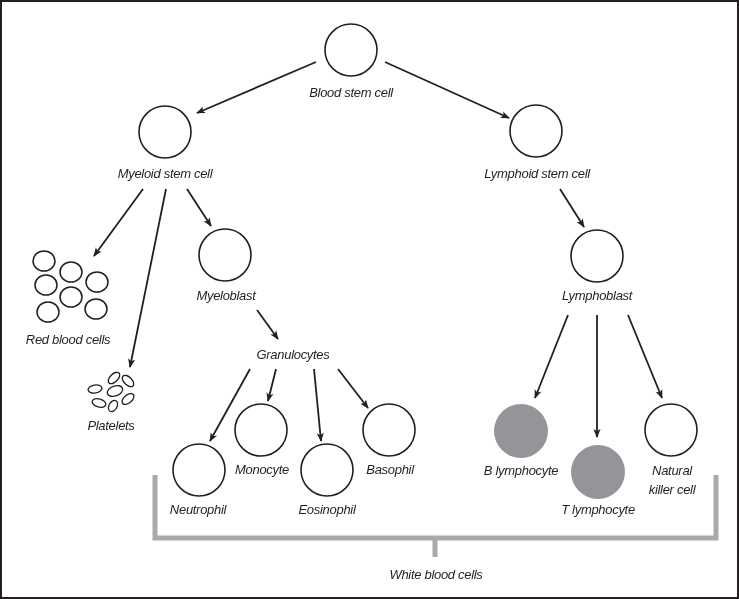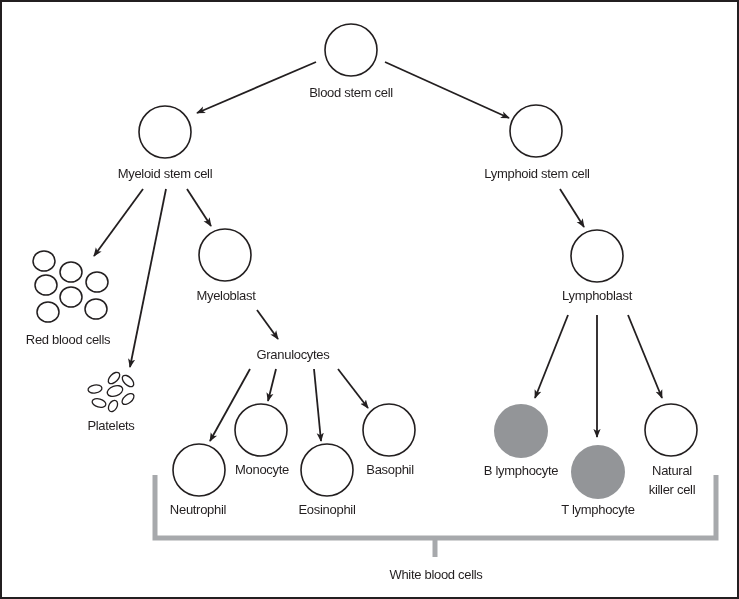--- a/index.html
+++ b/index.html
@@ -3,20 +3,21 @@
 <meta charset="utf-8">
 <style>
   html, body { margin: 0; padding: 0; background: #ffffff; }
   #stage {
     position: relative;
     width: 739px; height: 599px;
     box-sizing: border-box;
     border: 2px solid #231f20;
     background: #ffffff;
     overflow: hidden;
+    font-style: italic;
   }
   svg { position: absolute; left: 0; top: 0; }
   .lbl {
     font-family: "Liberation Sans", sans-serif;
     font-size: 13px;
     fill: #231f20;
     letter-spacing: -0.3px;
   }
 </style>
 </head>

